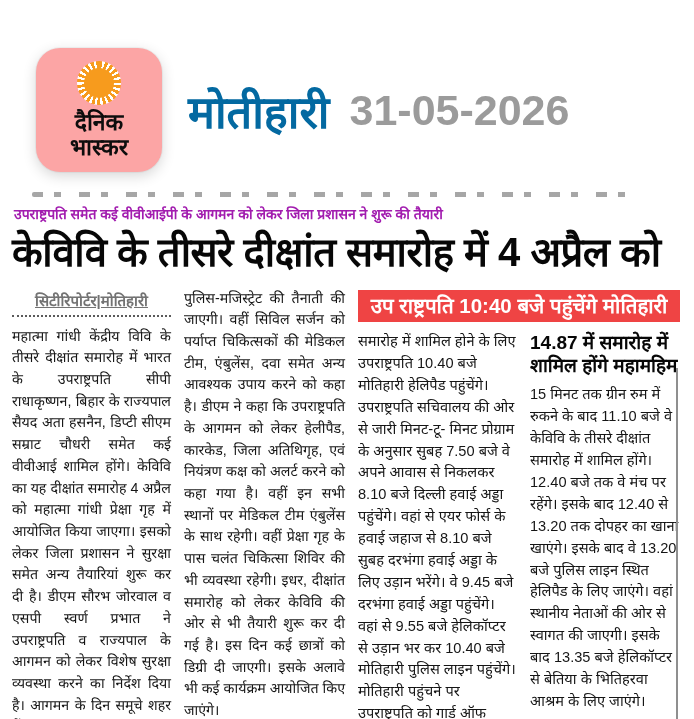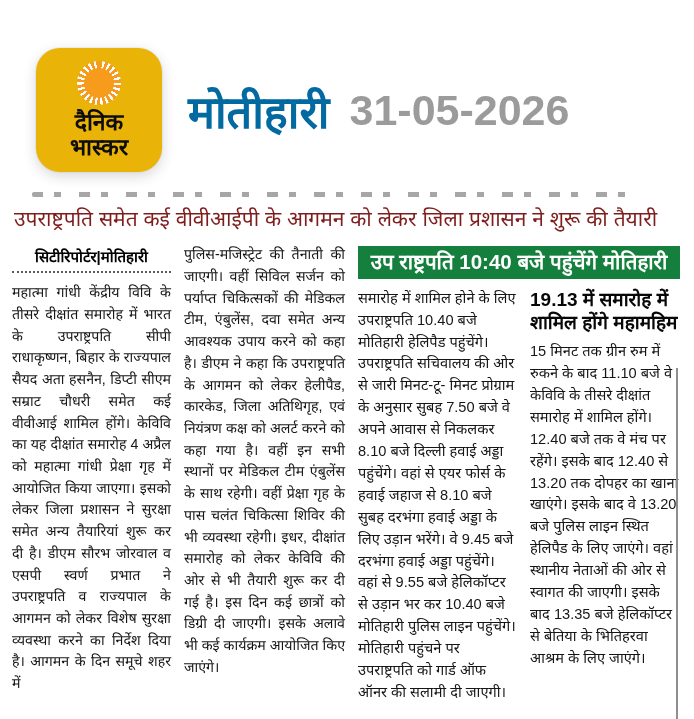--- a/index.html
+++ b/index.html
@@ -4,45 +4,45 @@
 <style>
   html,body{margin:0;padding:0;}
   body{
     width:694px;height:719px;background:#ffffff;overflow:hidden;position:relative;
     font-family:"Liberation Sans",sans-serif;color:#161616;
     -webkit-font-smoothing:antialiased;
   }
   
   .header{display:flex;align-items:center;gap:26px;padding:44px 0 0 36px;height:132px;}
   .logo-card{
-    width:126px;height:124px;border-radius:24px;background:#eab308;flex:0 0 auto;
+    width:126px;height:124px;border-radius:24px;background:#fca5a5;flex:0 0 auto;
     box-shadow:0 4px 14px rgba(0,0,0,.16),0 0 0 1px rgba(0,0,0,.04);
     display:flex;flex-direction:column;align-items:center;justify-content:center;
   }
   .sun{width:44px;height:44px;border-radius:50%;position:relative;margin-bottom:5px;
     background:repeating-conic-gradient(#f79b1d 0deg 9deg,#ffffff 9deg 16deg);}
   .sun::after{content:"";position:absolute;inset:7px;border-radius:50%;background:#f79b1d;}
   .logo-text{font-weight:bold;font-size:23px;line-height:1.08;color:#0d0d0d;text-align:center;}
   .city{font-size:45px;font-weight:bold;color:#0369a1;white-space:nowrap;}
   .date{font-size:43px;font-weight:bold;color:#9b9b9b;white-space:nowrap;margin-left:-6px;}
   
   .clip{position:relative;padding:16px 14px 0 12px;}
   .scan-rule{position:absolute;left:676px;top:192px;width:2px;height:492px;background:#8f8f8f;}
   .scan-artifact{height:5px;margin:0 40px 9px 20px;opacity:.45;border-radius:2px;
     background:repeating-linear-gradient(90deg,#3a3a3a 0 11px,transparent 11px 22px,#3a3a3a 22px 29px,transparent 29px 47px);}
-  .kicker{font-size:21px;font-weight:normal;color:#7f1d1d;margin:0 2px 4px 2px;line-height:1.25;}
+  .kicker{font-size:14px;font-weight:bold;color:#a21caf;margin:0 2px 4px 2px;line-height:1.25;}
   .headline{font-size:40px;font-weight:800;line-height:1.2;color:#070707;letter-spacing:-.5px;margin:2px 0 12px 0;}
   .cols{display:flex;gap:13px;margin-top:6px;}
   .col1{width:159px;flex:0 0 auto;}
   .col2{width:161px;flex:0 0 auto;}
   .rightwrap{flex:1;min-width:0;}
-  .byline{font-weight:bold;font-size:15px;text-align:center;color:#000000;
-    border-bottom:2px dotted #5a5a5a;padding-bottom:5px;margin:2px 0 9px 0;}
+  .byline{font-weight:bold;font-size:15px;text-align:center;color:#737373;
+    border-bottom:2px dotted #5a5a5a;padding-bottom:5px;margin:2px 0 9px 0;text-decoration:underline;}
   .body-text{font-size:14.2px;line-height:1.53;text-align:justify;color:#151515;}
-  .banner{background:#15803d;color:#ffffff;font-weight:bold;font-size:20.5px;
+  .banner{background:#ef4444;color:#ffffff;font-weight:bold;font-size:20.5px;
     text-align:center;padding:4px 2px 5px;margin:2px 0 9px 0;line-height:1.15;}
   .subcols{display:flex;gap:13px;}
   .col3{width:159px;flex:0 0 auto;}
   .col4{flex:1;min-width:0;}
   .col3 .body-text,.col4 .body-text{text-align:left;font-size:14.6px;line-height:1.5;}
   .subhead{font-size:19px;font-weight:800;line-height:1.22;color:#070707;margin:0 0 7px 0;}
 </style>
 </head>
 <body>
 
@@ -56,39 +56,40 @@
   <div class="date">31-05-2026</div>
 </div>
 
 <div class="clip">
   <div class="scan-rule"></div>
   <div class="scan-artifact"></div>
 
   <div class="kicker">उपराष्ट्रपति समेत कई वीवीआईपी के आगमन को लेकर जिला प्रशासन ने शुरू की तैयारी</div>
 
   <div class="headline">
+    <div>केविवि के तीसरे दीक्षांत समारोह में 4 अप्रैल को</div>
   </div>
 
   <div class="cols">
 
     <div class="col1">
       <div class="byline">सिटीरिपोर्टर|मोतिहारी</div>
       <div class="body-text">महात्मा गांधी केंद्रीय विवि के तीसरे दीक्षांत समारोह में भारत के उपराष्ट्रपति सीपी राधाकृष्णन, बिहार के राज्यपाल सैयद अता हसनैन, डिप्टी सीएम सम्राट चौधरी समेत कई वीवीआई शामिल होंगे। केविवि का यह दीक्षांत समारोह 4 अप्रैल को महात्मा गांधी प्रेक्षा गृह में आयोजित किया जाएगा। इसको लेकर जिला प्रशासन ने सुरक्षा समेत अन्य तैयारियां शुरू कर दी है। डीएम सौरभ जोरवाल व एसपी स्वर्ण प्रभात ने उपराष्ट्रपति व राज्यपाल के आगमन को लेकर विशेष सुरक्षा व्यवस्था करने का निर्देश दिया है। आगमन के दिन समूचे शहर में</div>
     </div>
 
     <div class="col2">
       <div class="body-text">पुलिस-मजिस्ट्रेट की तैनाती की जाएगी। वहीं सिविल सर्जन को पर्याप्त चिकित्सकों की मेडिकल टीम, एंबुलेंस, दवा समेत अन्य आवश्यक उपाय करने को कहा है। डीएम ने कहा कि उपराष्ट्रपति के आगमन को लेकर हेलीपैड, कारकेड, जिला अतिथिगृह, एवं नियंत्रण कक्ष को अलर्ट करने को कहा गया है। वहीं इन सभी स्थानों पर मेडिकल टीम एंबुलेंस के साथ रहेगी। वहीं प्रेक्षा गृह के पास चलंत चिकित्सा शिविर की भी व्यवस्था रहेगी। इधर, दीक्षांत समारोह को लेकर केविवि की ओर से भी तैयारी शुरू कर दी गई है। इस दिन कई छात्रों को डिग्री दी जाएगी। इसके अलावे भी कई कार्यक्रम आयोजित किए जाएंगे।</div>
     </div>
 
     <div class="rightwrap">
       <div class="banner">उप राष्ट्रपति 10:40 बजे पहुंचेंगे मोतिहारी</div>
       <div class="subcols">
         <div class="col3">
           <div class="body-text">समारोह में शामिल होने के लिए उपराष्ट्रपति 10.40 बजे मोतिहारी हेलिपैड पहुंचेंगे। उपराष्ट्रपति सचिवालय की ओर से जारी मिनट-टू- मिनट प्रोग्राम के अनुसार सुबह 7.50 बजे वे अपने आवास से निकलकर 8.10 बजे दिल्ली हवाई अड्डा पहुंचेंगे। वहां से एयर फोर्स के हवाई जहाज से 8.10 बजे सुबह दरभंगा हवाई अड्डा के लिए उड़ान भरेंगे। वे 9.45 बजे दरभंगा हवाई अड्डा पहुंचेंगे। वहां से 9.55 बजे हेलिकॉप्टर से उड़ान भर कर 10.40 बजे मोतिहारी पुलिस लाइन पहुंचेंगे। मोतिहारी पहुंचने पर उपराष्ट्रपति को गार्ड ऑफ ऑनर की सलामी दी जाएगी।</div>
         </div>
         <div class="col4">
-          <div class="subhead">19.13 में समारोह में शामिल होंगे महामहिम</div>
+          <div class="subhead">14.87 में समारोह में शामिल होंगे महामहिम</div>
           <div class="body-text">15 मिनट तक ग्रीन रुम में रुकने के बाद 11.10 बजे वे केविवि के तीसरे दीक्षांत समारोह में शामिल होंगे। 12.40 बजे तक वे मंच पर रहेंगे। इसके बाद 12.40 से 13.20 तक दोपहर का खाना खाएंगे। इसके बाद वे 13.20 बजे पुलिस लाइन स्थित हेलिपैड के लिए जाएंगे। वहां स्थानीय नेताओं की ओर से स्वागत की जाएगी। इसके बाद 13.35 बजे हेलिकॉप्टर से बेतिया के भितिहरवा आश्रम के लिए जाएंगे।</div>
         </div>
       </div>
     </div>
   </div>
 </div>
 
 </body></html>

